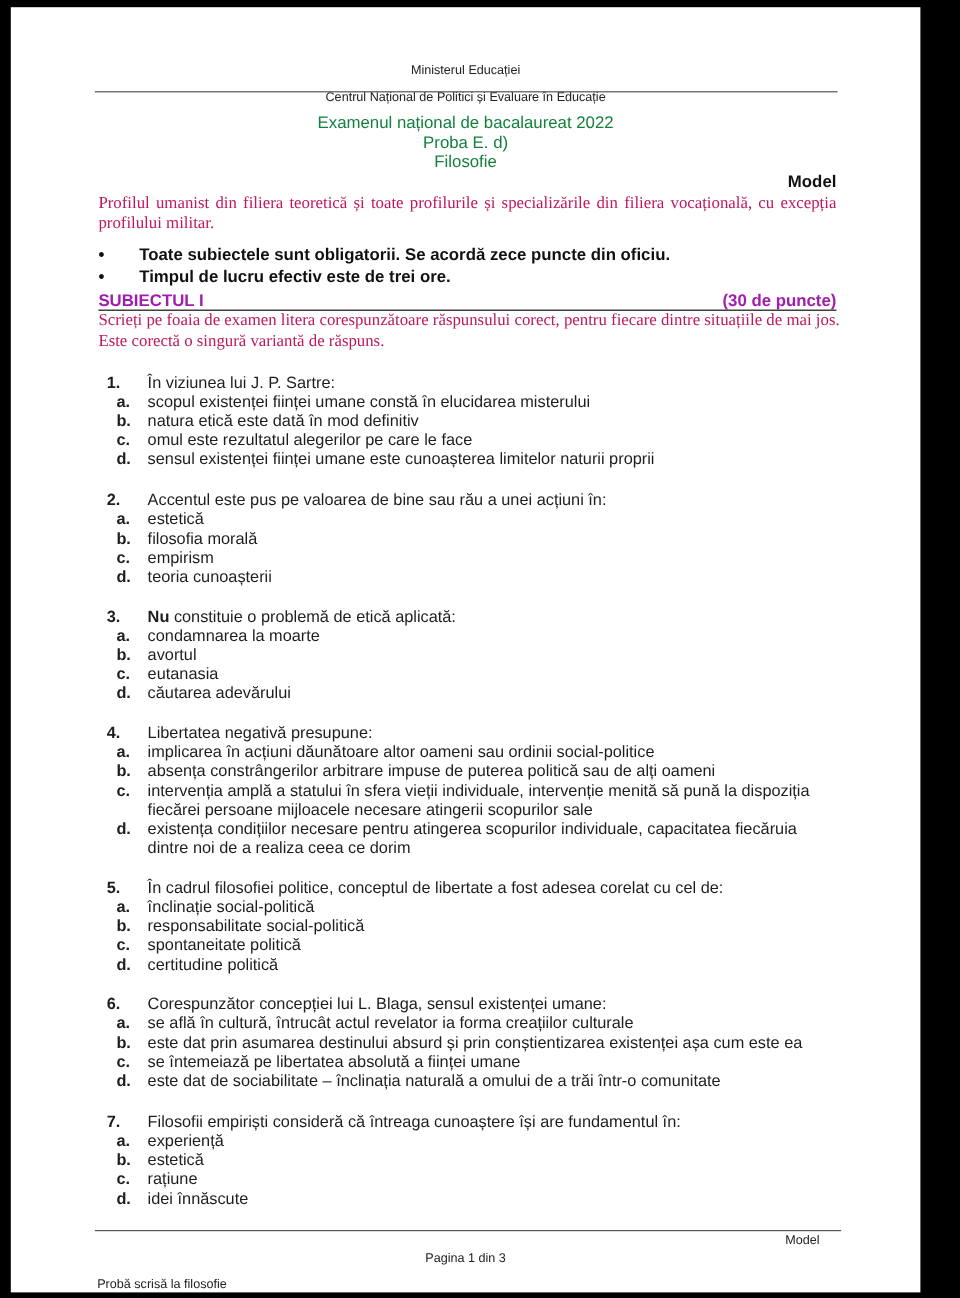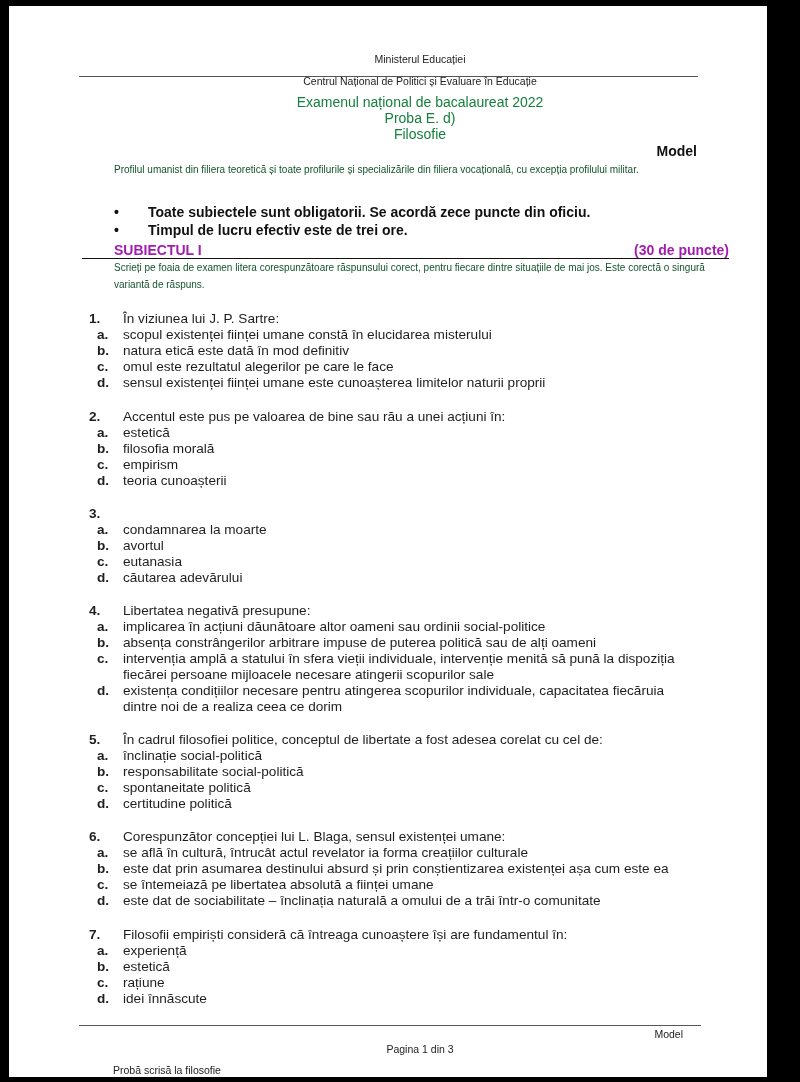--- a/index.html
+++ b/index.html
@@ -4,26 +4,26 @@
   <style>
     html, body { margin: 0; padding: 0; }
     body {
       width: 800px; height: 1082px; background: #000; position: relative; overflow: hidden;
       font-family: "Liberation Sans", sans-serif; color: #1a1a1a;
     }
     .page {
       position: absolute; left: 9px; top: 6px; width: 758px; height: 1071px;
       background: #fff;
     }
-    .abs { position: absolute; white-space: nowrap; padding-left: 32px; }
+    .abs { position: absolute; white-space: nowrap; }
     .hdr-small { font-size: 10.5px; color: #222; left: 0; width: 758px; text-align: center; }
     .rule { position: absolute; height: 1px; background: #555; }
     .title { font-weight: normal; font-size: 14px; left: 0; width: 758px; text-align: center; color: #15803d; }
     .model { font-weight: bold; font-size: 14px; right: 70px; color: #111; }
-    .para { font-size: 10px; line-height: 17px; left: 73px; width: 615px; white-space: normal; color: #14532d; }
+    .para { font-size: 14px; line-height: 17px; left: 73px; width: 615px; white-space: normal; color: #be185d; font-family: Liberation Serif, serif; }
     .bullet { font-size: 14px; font-weight: bold; left: 73px; color: #111; }
     .bullet .dot { display: inline-block; width: 34px; }
     .subj { font-size: 14px; font-weight: bold; left: 73px; width: 615px; border-bottom: 1.5px solid #111; line-height: 15px; color: #a21caf; }
     .subj .pts { position: absolute; right: 0; top: 0; }
     .q { position: absolute; left: 0; width: 758px; font-size: 13.6px; color: #1e1e1e; }
     .q .row { position: relative; height: 16px; line-height: 16px; }
     .q .num { position: absolute; left: 80px; font-weight: bold; }
     .q .let { position: absolute; left: 88px; font-weight: bold; }
     .q .txt { position: absolute; left: 114px; white-space: nowrap; }
     .foot { font-size: 10.5px; color: #222; }
@@ -99,20 +99,21 @@
       </div>
     <div class="row">
         <span class="let">d.</span>
         <span class="txt">teoria cunoașterii</span>
       </div>
   </div>
 
   <div class="q" style="top:500px;">
     <div class="row">
         <span class="num">3.</span>
+        <span class="txt"><b>Nu</b><span> constituie o problemă de etică aplicată:</span></span>
       </div>
     <div class="row">
         <span class="let">a.</span>
         <span class="txt">condamnarea la moarte</span>
       </div>
     <div class="row">
         <span class="let">b.</span>
         <span class="txt">avortul</span>
       </div>
     <div class="row">

